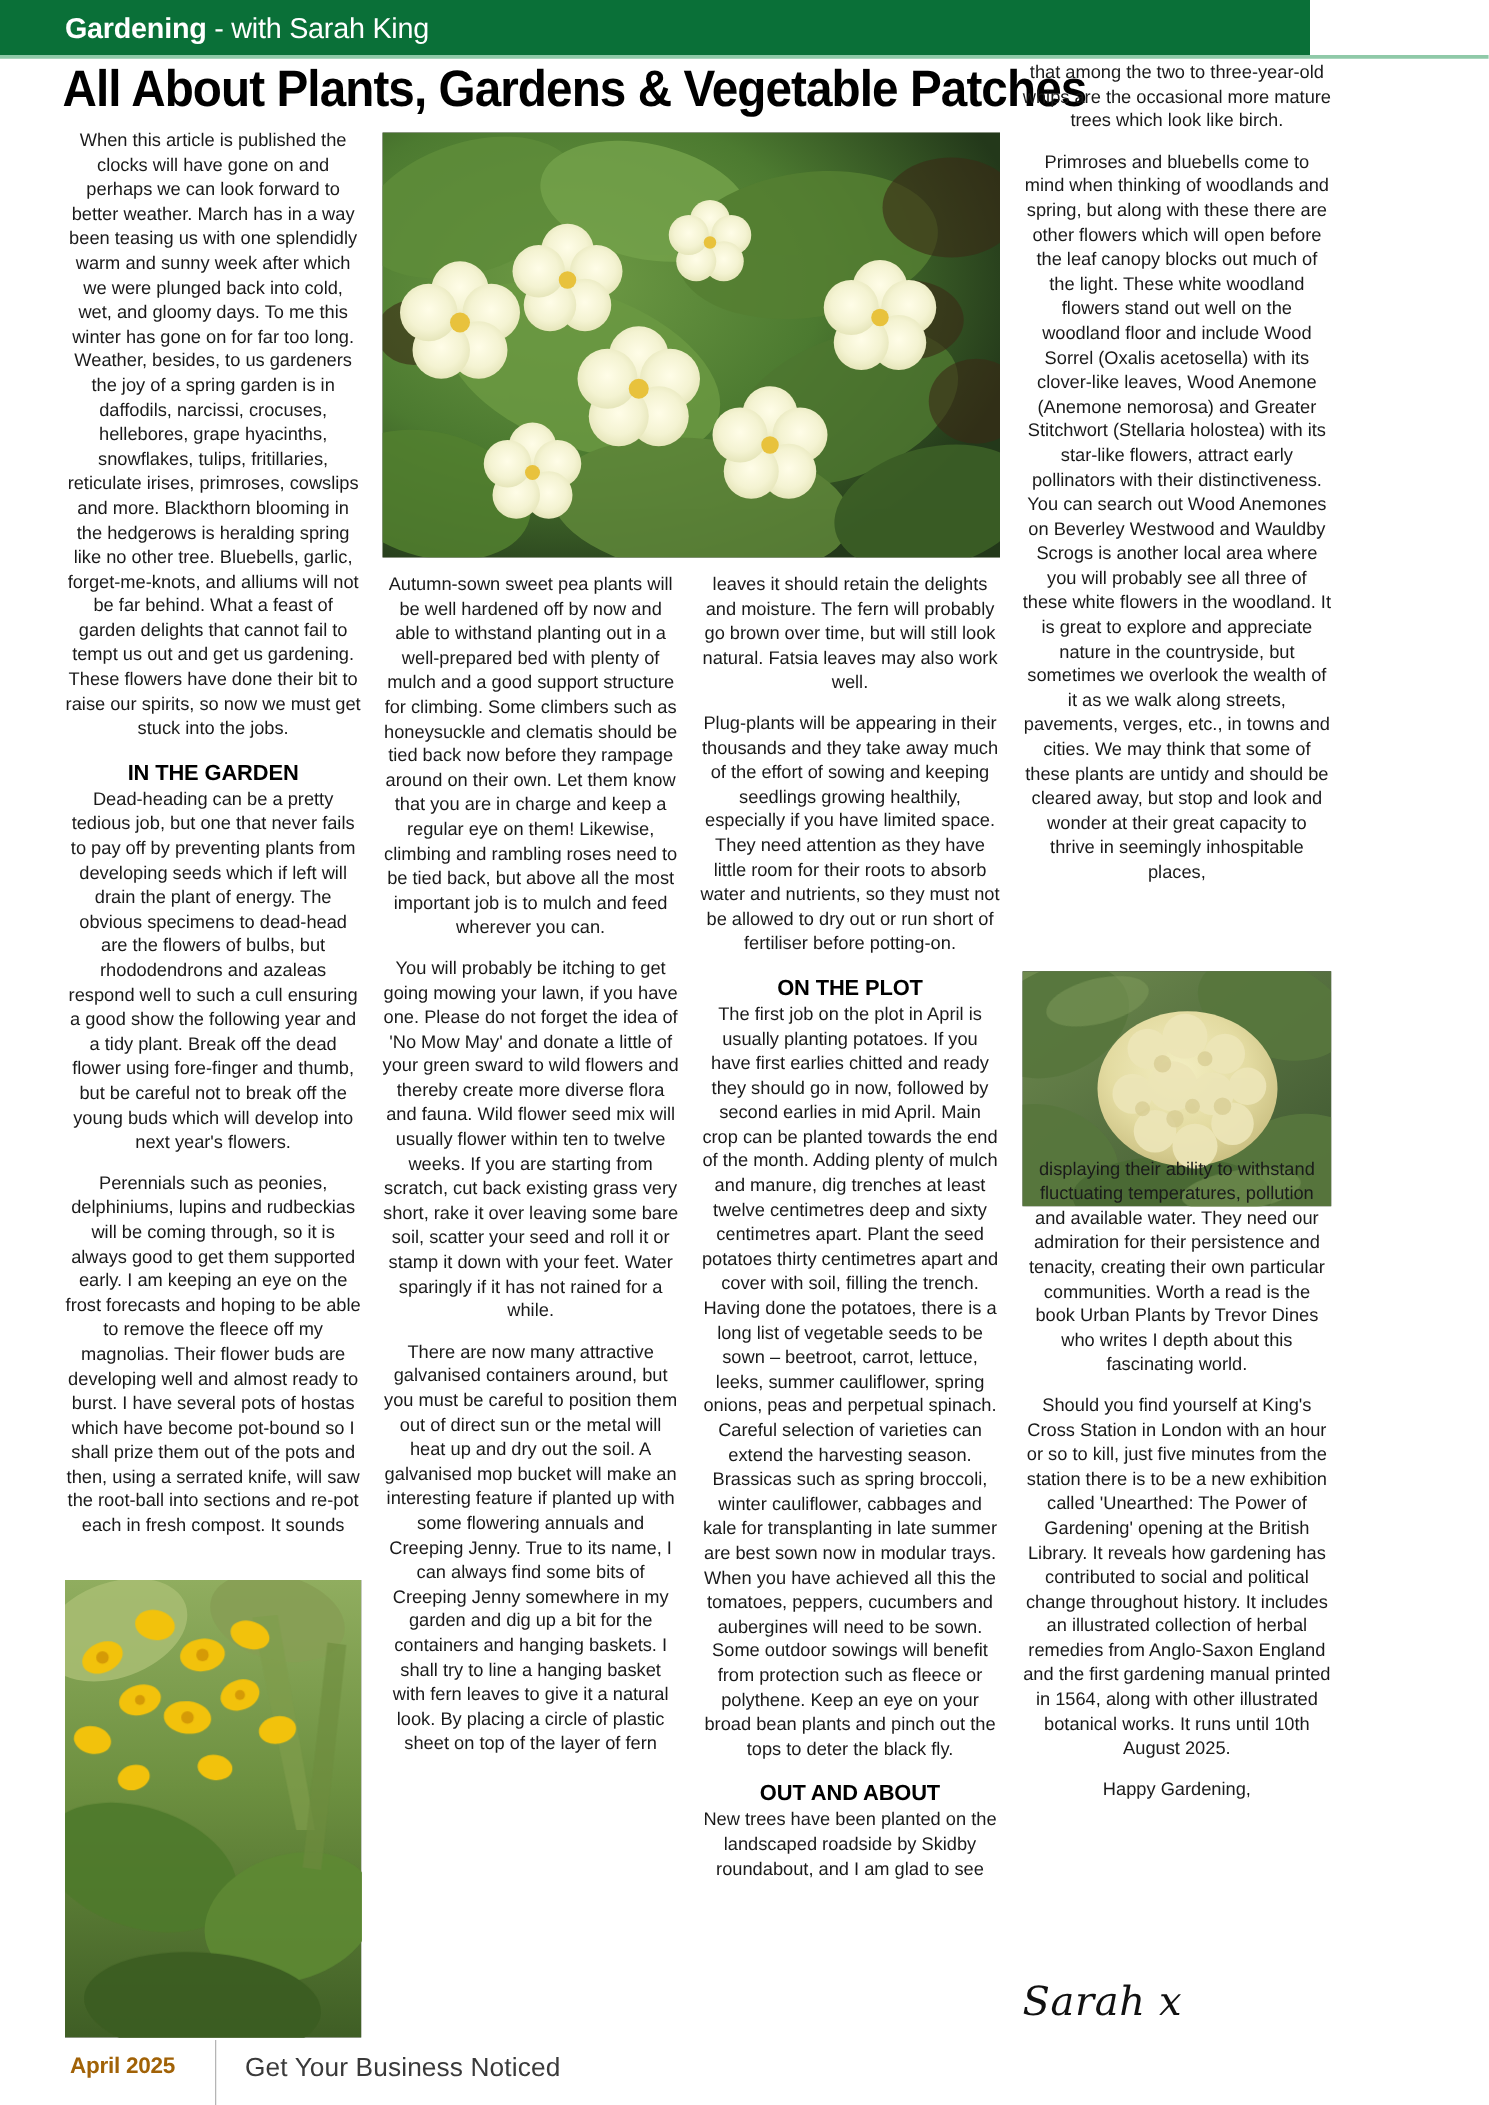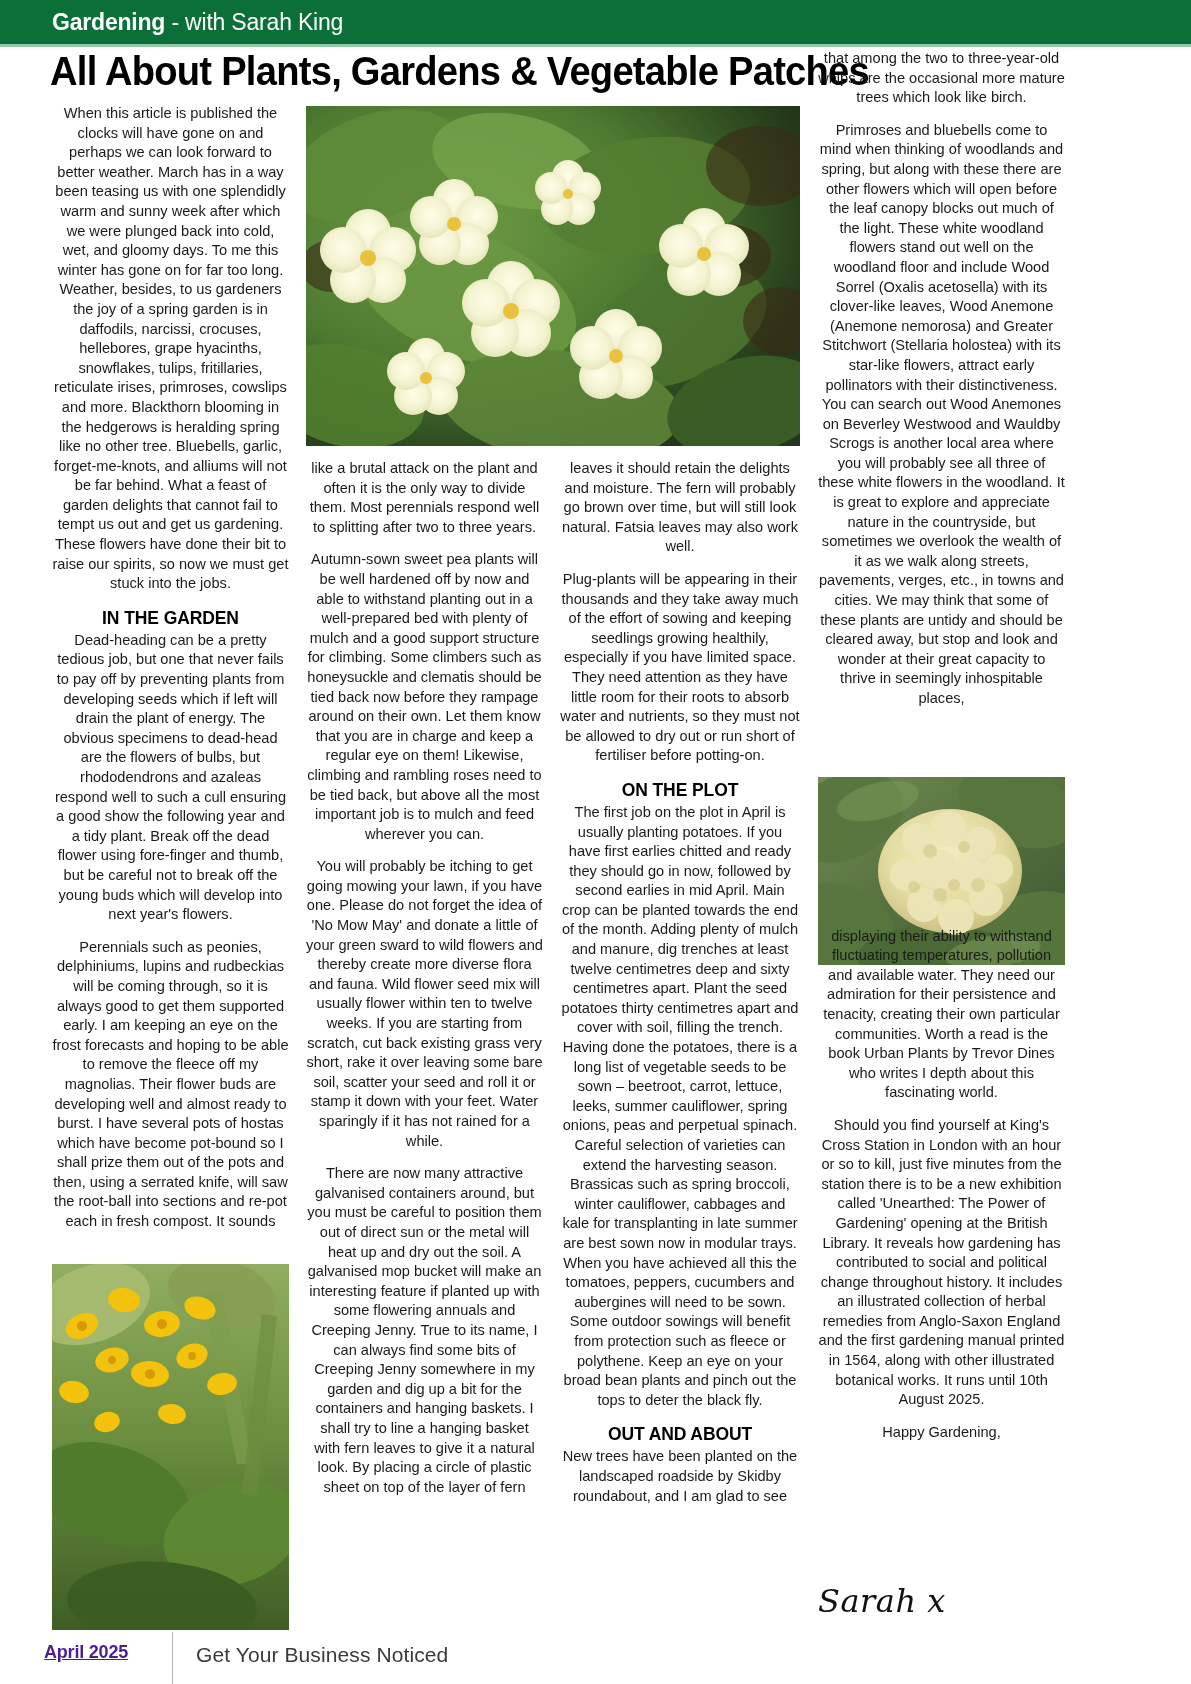--- a/index.html
+++ b/index.html
@@ -10,21 +10,21 @@
     background: #ffffff;
     font-family: "Liberation Sans", sans-serif;
     position: relative;
     overflow: hidden;
   }
 
   
   .banner {
     position: absolute;
     top: 0; left: 0;
-    width: 1191px;
+    width: 1048px;
     height: 44px;
     background: #0a7038;
   }
   .banner-inner {
     position: absolute;
     left: 52px;
     top: 9px;
     color: #ffffff;
     font-size: 23px;
     letter-spacing: -0.2px;
@@ -111,27 +111,26 @@
   
   .footer {
     position: absolute;
     left: 0;
     top: 1628px;
     width: 1191px;
     height: 56px;
   }
   .footer-month {
     position: absolute;
-    left: 44px;
+    left: 56px;
     top: 14px;
     font-weight: bold;
     font-size: 18px;
-    color: #4c1d95;
+    color: #a16207;
     letter-spacing: -0.2px;
-    text-decoration: underline;
   }
   .footer-divider {
     position: absolute;
     left: 172px;
     top: 4px;
     width: 1px;
     height: 52px;
     background: #b5b5b5;
   }
   .footer-tagline {
@@ -339,21 +338,20 @@
 </div>
 
 <div class="col" id="col1">
   <p>When this article is published the clocks will have gone on and perhaps we can look forward to better weather. March has in a way been teasing us with one splendidly warm and sunny week after which we were plunged back into cold, wet, and gloomy days. To me this winter has gone on for far too long. Weather, besides, to us gardeners the joy of a spring garden is in daffodils, narcissi, crocuses, hellebores, grape hyacinths, snowflakes, tulips, fritillaries, reticulate irises, primroses, cowslips and more. Blackthorn blooming in the hedgerows is heralding spring like no other tree. Bluebells, garlic, forget-me-knots, and alliums will not be far behind. What a feast of garden delights that cannot fail to tempt us out and get us gardening. These flowers have done their bit to raise our spirits, so now we must get stuck into the jobs.</p>
   <div class="sec-head">IN THE GARDEN</div>
   <p>Dead-heading can be a pretty tedious job, but one that never fails to pay off by preventing plants from developing seeds which if left will drain the plant of energy. The obvious specimens to dead-head are the flowers of bulbs, but rhododendrons and azaleas respond well to such a cull ensuring a good show the following year and a tidy plant. Break off the dead flower using fore-finger and thumb, but be careful not to break off the young buds which will develop into next year's flowers.</p>
   <p>Perennials such as peonies, delphiniums, lupins and rudbeckias will be coming through, so it is always good to get them supported early. I am keeping an eye on the frost forecasts and hoping to be able to remove the fleece off my magnolias. Their flower buds are developing well and almost ready to burst. I have several pots of hostas which have become pot-bound so I shall prize them out of the pots and then, using a serrated knife, will saw the root-ball into sections and re-pot each in fresh compost. It sounds</p>
 </div>
 
 <div class="col" id="col2">
-  <p>like a brutal attack on the plant and often it is the only way to divide them. Most perennials respond well to splitting after two to three years.</p>
   <p>Autumn-sown sweet pea plants will be well hardened off by now and able to withstand planting out in a well-prepared bed with plenty of mulch and a good support structure for climbing. Some climbers such as honeysuckle and clematis should be tied back now before they rampage around on their own. Let them know that you are in charge and keep a regular eye on them! Likewise, climbing and rambling roses need to be tied back, but above all the most important job is to mulch and feed wherever you can.</p>
   <p>You will probably be itching to get going mowing your lawn, if you have one. Please do not forget the idea of 'No Mow May' and donate a little of your green sward to wild flowers and thereby create more diverse flora and fauna. Wild flower seed mix will usually flower within ten to twelve weeks. If you are starting from scratch, cut back existing grass very short, rake it over leaving some bare soil, scatter your seed and roll it or stamp it down with your feet. Water sparingly if it has not rained for a while.</p>
   <p>There are now many attractive galvanised containers around, but you must be careful to position them out of direct sun or the metal will heat up and dry out the soil. A galvanised mop bucket will make an interesting feature if planted up with some flowering annuals and Creeping Jenny. True to its name, I can always find some bits of Creeping Jenny somewhere in my garden and dig up a bit for the containers and hanging baskets. I shall try to line a hanging basket with fern leaves to give it a natural look. By placing a circle of plastic sheet on top of the layer of fern</p>
 </div>
 
 <div class="col" id="col3">
   <p>leaves it should retain the delights and moisture. The fern will probably go brown over time, but will still look natural. Fatsia leaves may also work well.</p>
   <p>Plug-plants will be appearing in their thousands and they take away much of the effort of sowing and keeping seedlings growing healthily, especially if you have limited space. They need attention as they have little room for their roots to absorb water and nutrients, so they must not be allowed to dry out or run short of fertiliser before potting-on.</p>
   <div class="sec-head">ON THE PLOT</div>
   <p>The first job on the plot in April is usually planting potatoes. If you have first earlies chitted and ready they should go in now, followed by second earlies in mid April. Main crop can be planted towards the end of the month. Adding plenty of mulch and manure, dig trenches at least twelve centimetres deep and sixty centimetres apart. Plant the seed potatoes thirty centimetres apart and cover with soil, filling the trench. Having done the potatoes, there is a long list of vegetable seeds to be sown – beetroot, carrot, lettuce, leeks, summer cauliflower, spring onions, peas and perpetual spinach. Careful selection of varieties can extend the harvesting season. Brassicas such as spring broccoli, winter cauliflower, cabbages and kale for transplanting in late summer are best sown now in modular trays. When you have achieved all this the tomatoes, peppers, cucumbers and aubergines will need to be sown. Some outdoor sowings will benefit from protection such as fleece or polythene. Keep an eye on your broad bean plants and pinch out the tops to deter the black fly.</p>

